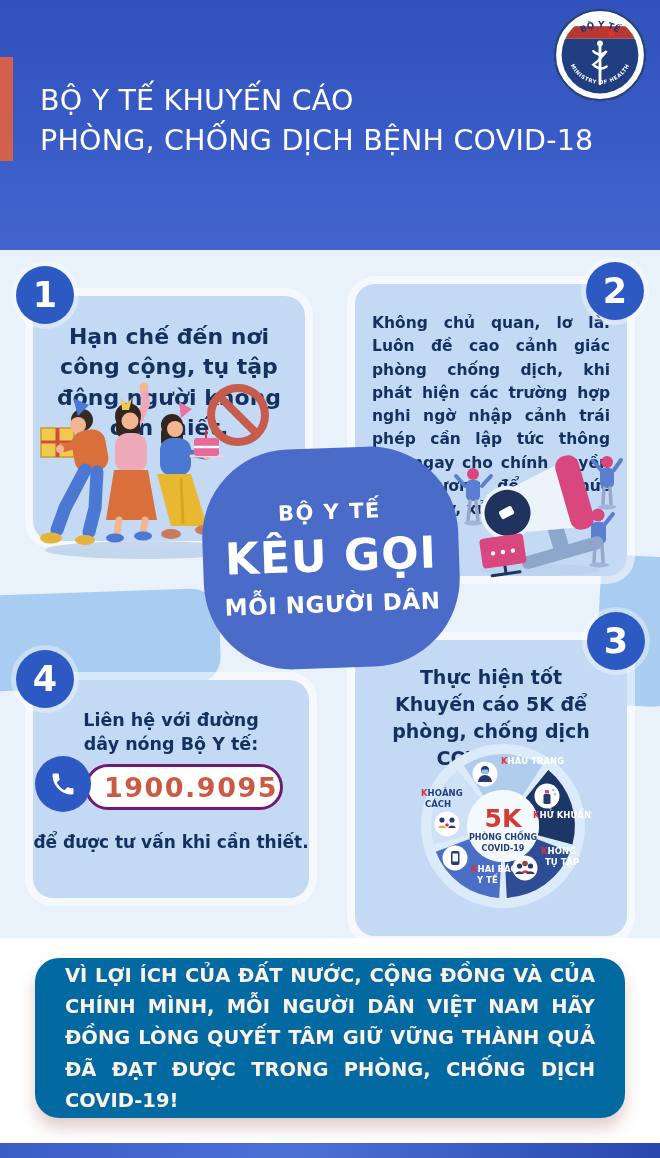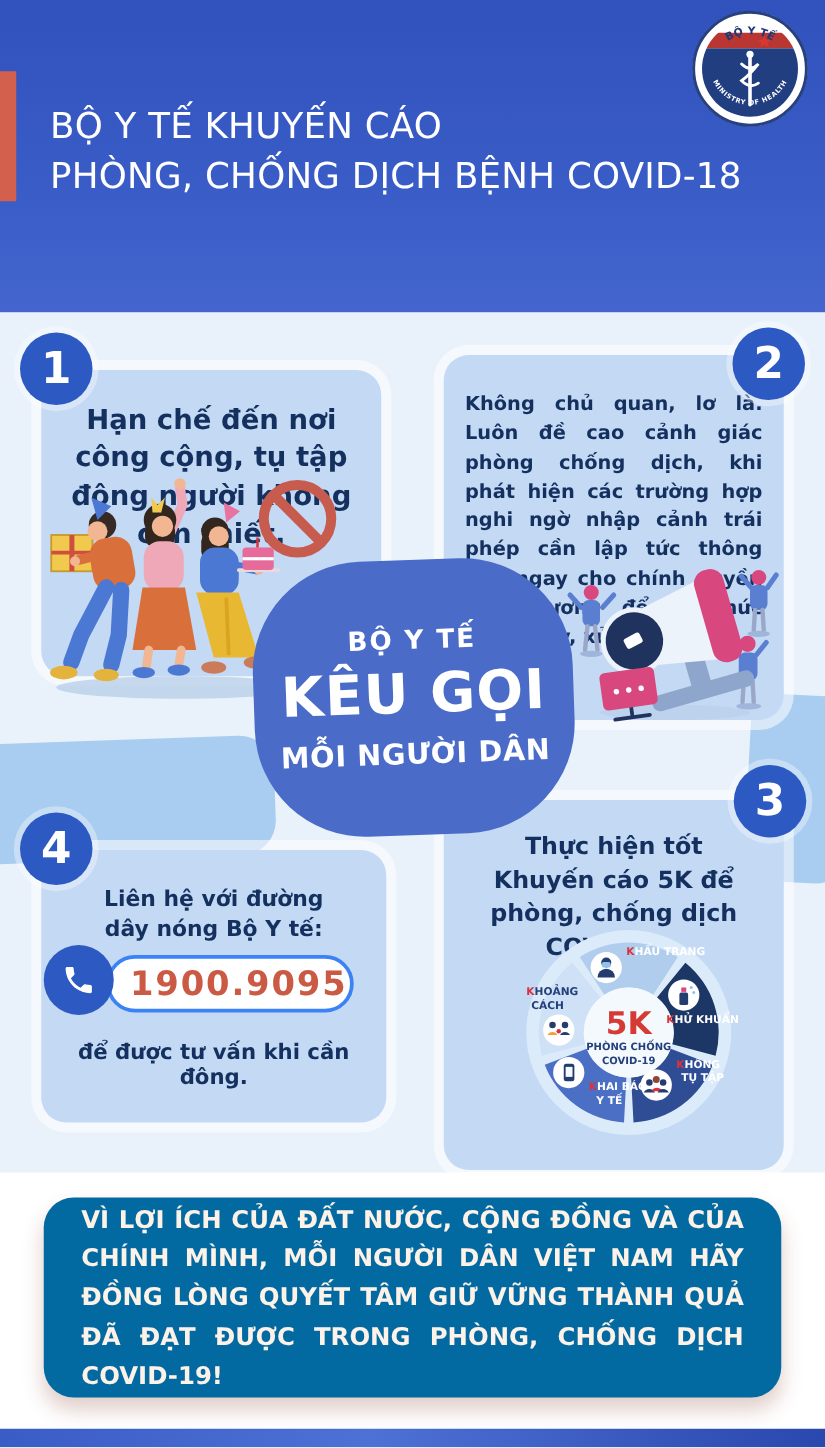--- a/index.html
+++ b/index.html
@@ -42,21 +42,21 @@
   .card3 .card-text{margin:24px 22px 0;text-align:center;font-size:19px;line-height:1.42;}
   .card4 .card-intro{margin:28px 34px 0;text-align:center;font-size:17.5px;line-height:1.38;
     color:#14305f;font-weight:bold;}
   .card4 .card-outro{position:absolute;left:0;right:0;top:152px;text-align:center;
     font-size:17px;color:#14305f;font-weight:bold;}
   .illu{position:absolute;left:0;overflow:visible;z-index:2;}
   .illu-people{top:62px;}
   .illu-mega{top:168px;}
   
   .hotline-pill{position:absolute;left:52px;top:84px;width:192px;height:40px;background:#ffffff;
-    border:3px solid #3b82f6;border-radius:24px;display:flex;align-items:center;justify-content:center;}
+    border:3px solid #701a75;border-radius:24px;display:flex;align-items:center;justify-content:center;}
   .hotline-number{color:#cb5a45;font-weight:bold;font-size:27px;letter-spacing:1.5px;padding-left:14px;}
   .phone-badge{position:absolute;left:2px;top:76px;width:56px;height:56px;border-radius:50%;
     background:#2d59c3;display:flex;align-items:center;justify-content:center;z-index:3;}
   
   .call-blob{position:absolute;left:203px;top:448px;width:256px;height:220px;background:#4a6cc8;
     border-radius:88px;transform:rotate(-2deg);z-index:4;display:flex;flex-direction:column;
     align-items:center;justify-content:center;color:#fff;text-align:center;}
   .call-l1{font-size:21px;font-weight:bold;letter-spacing:1.5px;}
   .call-l2{font-size:44px;font-weight:bold;letter-spacing:1px;margin:6px 0 10px;}
   .call-l3{font-size:23px;font-weight:bold;letter-spacing:.5px;}
@@ -235,21 +235,21 @@
   <div class="card card4">
     <div class="card-intro">Liên hệ với đường dây nóng Bộ Y tế:</div>
     <div class="phone-badge">
       <svg width="28" height="28" viewBox="0 0 24 24">
         <path fill="#ffffff" d="M6.62 10.79c1.44 2.83 3.76 5.14 6.59 6.59l2.2-2.2c.27-.27.67-.36 1.02-.24 1.12.37 2.33.57 3.57.57.55 0 1 .45 1 1V20c0 .55-.45 1-1 1-9.39 0-17-7.61-17-17 0-.55.45-1 1-1h3.5c.55 0 1 .45 1 1 0 1.25.2 2.45.57 3.57.11.35.03.74-.25 1.02l-2.2 2.2z"></path>
       </svg>
     </div>
     <div class="hotline-pill">
       <span class="hotline-number">1900.9095</span>
     </div>
-    <div class="card-outro">để được tư vấn khi cần đông.</div>
+    <div class="card-outro">để được tư vấn khi cần thiết.</div>
   </div>
   <div class="badge badge4">4</div>
 
   <div class="card card3">
     <div class="card-text">Thực hiện tốt Khuyến cáo 5K để phòng, chống dịch COVID-19.</div>
     <svg class="wheel" viewBox="-92 -92 184 184">
       <circle cx="0" cy="0" r="82" fill="#dcebf9"></circle>
 
       <path d="M -39.2 -60.4 A 72 72 0 0 1 39.2 -60.4 L 19.6 -30.2 A 36 36 0 0 0 -19.6 -30.2 Z" fill="#b0cdee"></path>
       <path d="M 45.3 -55.9 A 72 72 0 0 1 69.5 18.6 L 34.8 9.3 A 36 36 0 0 0 22.6 -28.0 Z" fill="#1c3666"></path>

